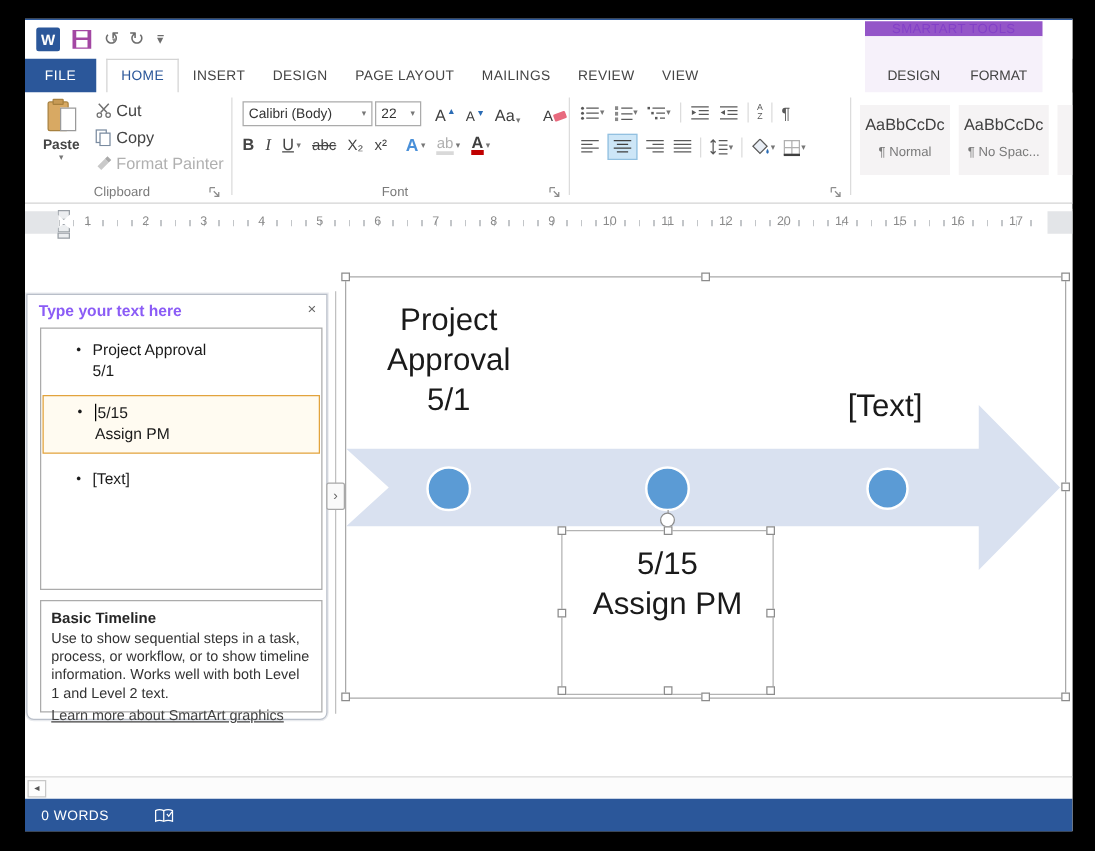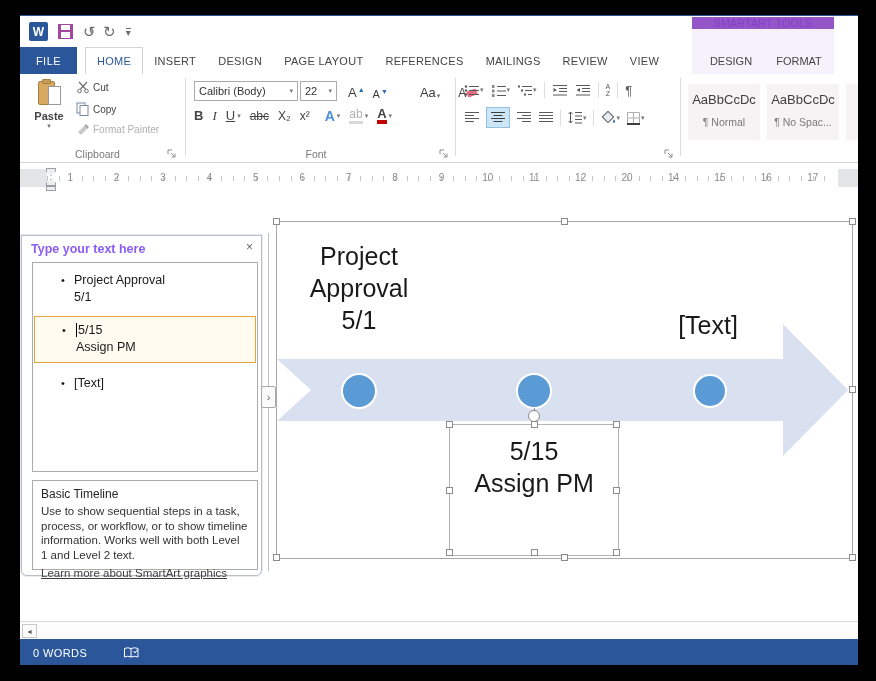--- a/index.html
+++ b/index.html
@@ -34,21 +34,21 @@
     display:flex; align-items:center; }
   .tab.active { background:#fff; color:#2b579a; border:1px solid #d4d4d4; border-bottom:none; margin-left:8px; }
   .ctx-tab { position:absolute; top:31px; height:27px; font-size:11px; color:#444;
     display:flex; align-items:center; justify-content:center; }
   
   #ribbon { position:absolute; left:0; top:58px; width:100%; height:89px; background:#fff;
     border-bottom:1px solid #d4d4d4; }
   .vdiv { position:absolute; top:4px; height:78px; width:1px; background:#dcdcdc; }
   .grp-label { position:absolute; bottom:3px; font-size:10.5px; color:#7a7a7a; text-align:center; }
   .launcher { position:absolute; bottom:4px; width:10px; height:10px; }
-  .rbtn { display:flex; align-items:center; gap:3px; font-size:10px; color:#444; }
+  .rbtn { display:flex; align-items:center; gap:3px; font-size:13px; color:#444; }
   .rtxt { font-size:11px; color:#444; }
   .dis { color:#b0b0b0 !important; }
   .dd { font-size:7px; color:#777; }
   .ibox { border:1px solid #ababab; height:20px; display:flex; align-items:center;
     padding:0 4px; font-size:11px; color:#333; background:#fff; gap:4px; }
   .fbtn { height:21px; display:flex; align-items:flex-end; padding:1px 3px; gap:1px; font-size:13px; color:#3f3f3f; }
   .sel-blue { background:#cde6f7; border:1px solid #92c0e0; }
   .mi { display:block; }
   .style-card { width:72px; height:56px; background:#f5f3f4; margin-right:7px; padding-top:8px;
     text-align:center; flex-shrink:0; }
@@ -80,21 +80,21 @@
   #tp-close { position:absolute; right:8px; top:4px; font-size:12px; color:#666; cursor:default;}
   #tp-list { position:absolute; left:10px; top:26px; width:226px; height:210px; border:1px solid #ababab; background:#fff;
     font-size:12.5px; color:#1a1a1a; }
   .tp-item { position:relative; padding-left:41px; line-height:17px; }
   .blt { position:absolute; left:28px; top:0; font-size:11px; color:#1a1a1a; }
   .tp-sel { border:1px solid #e2a33d; background:#fffbf1; margin:0 1px; padding-top:5px; padding-bottom:6px; }
   .tp-sel .blt { left:27px; top:5px; }
   .caret { border-left:1px solid #000; margin-right:1px; }
   #tp-info { position:absolute; left:10px; top:244px; width:226px; height:90px; border:1px solid #ababab;
     background:#fff; padding:6px 8px; }
-  #tp-info-title { font-size:12px; font-weight:normal; color:#262626; }
+  #tp-info-title { font-size:12px; font-weight:bold; color:#262626; }
   #tp-info-text { font-size:11.5px; color:#333; line-height:14.5px; margin-top:3px; }
   #tp-info-link { font-size:11.5px; color:#404040; text-decoration:underline; margin-top:5px; display:inline-block; }
   
   #cv-frameline { position:absolute; left:248px; top:40px; height:338px; width:1px; background:#c0c0c0; }
   #cv-collapse { position:absolute; left:241px; top:193px; width:15px; height:22px; background:#fafafa;
     border:1px solid #a8a8a8; border-radius:2px; font-size:11px; color:#666; display:flex; align-items:center; justify-content:center; }
   #canvas { position:absolute; left:256px; top:28px; width:577px; height:338px; border:1px solid #a9a9a9; background:#fff; }
   .h { position:absolute; width:7px; height:7px; background:#fff; border:1px solid #8c8c8c; }
   .node-text { position:absolute; text-align:center; font-size:25px; line-height:32px; color:#1a1a1a; }
   #node2-box { position:absolute; left:172px; top:202px; width:170px; height:132px; border:1px solid #b3b3b3; background:#fff; }
@@ -130,21 +130,20 @@
   <div id="ctx-bar" style="background:#9455c8;"></div>
   <div id="ctx-bg" style="background:#f6f1fa;"></div>
   <div id="ctx-label" style="color:#8440c8;">SMARTART TOOLS</div>
 
   <div id="tabsrow">
     <div class="tab-file" style="background:#2b579a;">FILE</div>
     <div class="tab active">HOME</div>
     <div class="tab">INSERT</div>
     <div class="tab">DESIGN</div>
     <div class="tab">PAGE LAYOUT</div>
-    <div class="tab">REFERENCES</div>
     <div class="tab">MAILINGS</div>
     <div class="tab">REVIEW</div>
     <div class="tab">VIEW</div>
   </div>
   <div class="ctx-tab" style="left:680px;width:62px;">DESIGN</div>
   <div class="ctx-tab" style="left:748px;width:62px;">FORMAT</div>
 
   <div id="ribbon">
 
     <div class="abs" style="left:0;top:0;width:165px;height:89px;">
@@ -197,21 +196,21 @@
           <span class="dd">▾</span>
         </div>
         <div class="fbtn" style="margin-left:6px;">
           <span style="font-size:13px;">A</span>
             <span style="color:#2b6cb5;font-size:7px;margin-bottom:7px;">▲</span>
         </div>
         <div class="fbtn">
           <span style="font-size:11px;">A</span>
             <span style="color:#2b6cb5;font-size:7px;margin-bottom:5px;">▼</span>
         </div>
-        <div class="fbtn" style="margin-left:24px;">
+        <div class="fbtn" style="margin-left:0;">
           <span style="font-size:13px;">Aa</span>
             <span class="dd">▾</span>
         </div>
         <div class="fbtn" style="margin-left:10px;position:relative;">
           <span style="font-size:12px;">A</span>
           <span style="display:inline-block;width:10px;height:6px;background:#e86a7e;border-radius:1px;transform:rotate(-20deg);margin-bottom:4px;"></span>
         </div>
       </div>
       <div class="abs flex" style="left:8px;top:33px;gap:9px;">
         <span class="rtxt" style="font-weight:bold;font-size:13px;">B</span>

